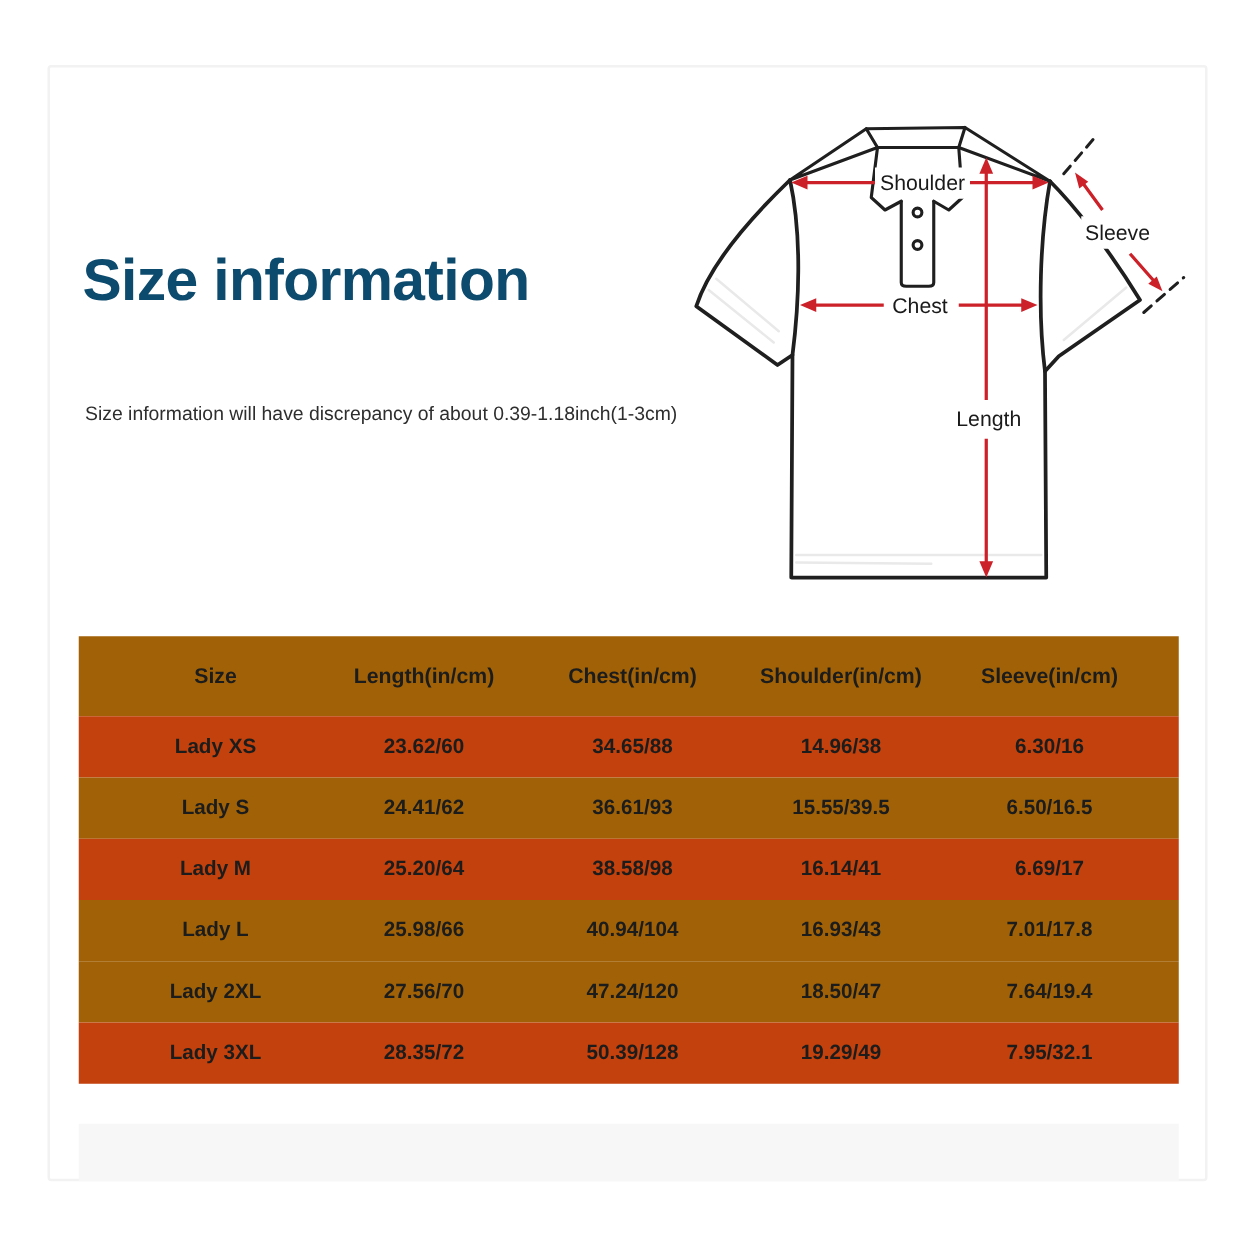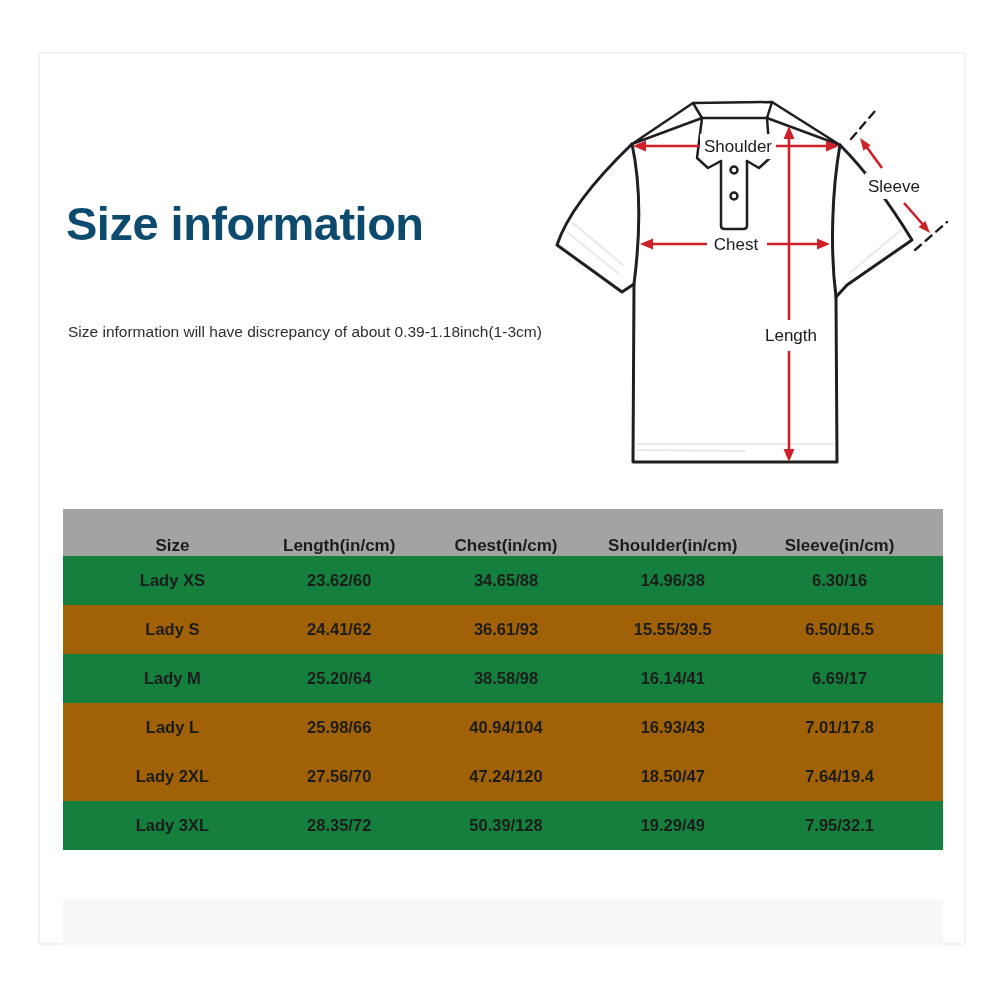--- a/index.html
+++ b/index.html
@@ -30,23 +30,23 @@
   .outline-thin{fill:none;stroke:var(--outline);stroke-width:2.5;stroke-linejoin:round;stroke-linecap:round;}
   .fold{fill:none;stroke:#e9e9e9;stroke-width:2;stroke-linecap:round;}
   .red-line{fill:none;stroke:var(--accent);stroke-width:2.6;}
   .red-fill{fill:var(--accent);stroke:none;}
   .tick{fill:none;stroke:var(--outline);stroke-width:2.4;stroke-dasharray:8 6;stroke-linecap:round;}
   .label-bg{fill:#ffffff;}
   .size-table{position:absolute;left:63px;top:509px;width:880px;}
   .t-row{
     display:flex;align-items:center;height:49px;
     padding-left:26px;padding-right:20px;box-sizing:border-box;
-    background:#15803d;
+    background:#c2410c;
   }
-  .t-row.header{height:47px;background:#a3a3a3;align-items:flex-end;}
+  .t-row.header{height:64px;background:#a16207;}
   .t-row.stripe{background:#a16207;}
   .t-cell{
     flex:1;text-align:center;font-size:16.5px;font-weight:700;color:#1c1c1c;
     white-space:nowrap;
   }
   .t-row.header .t-cell{font-size:17px;}
   .t-footer-strip{
     position:absolute;left:63px;top:899px;width:880px;height:46px;background:#f7f7f7;
   }
 </style>

